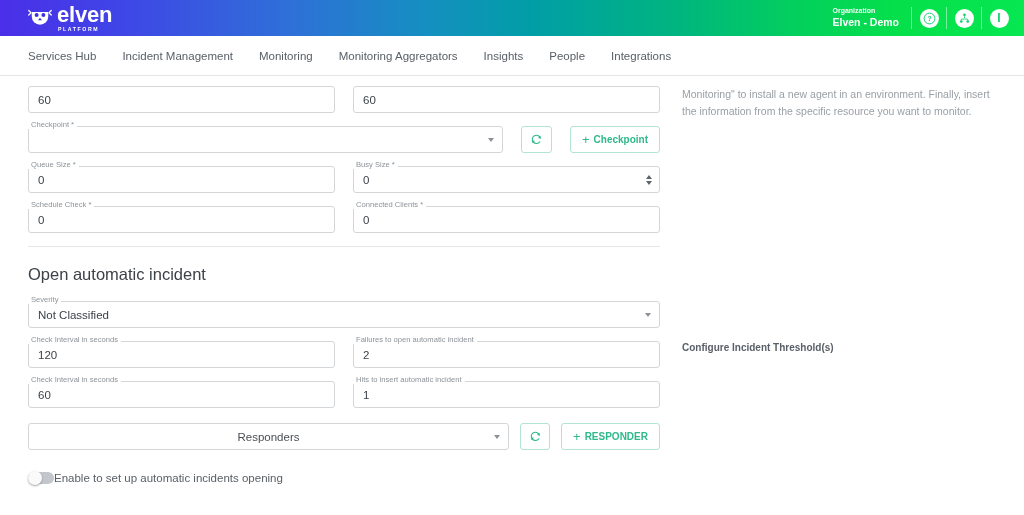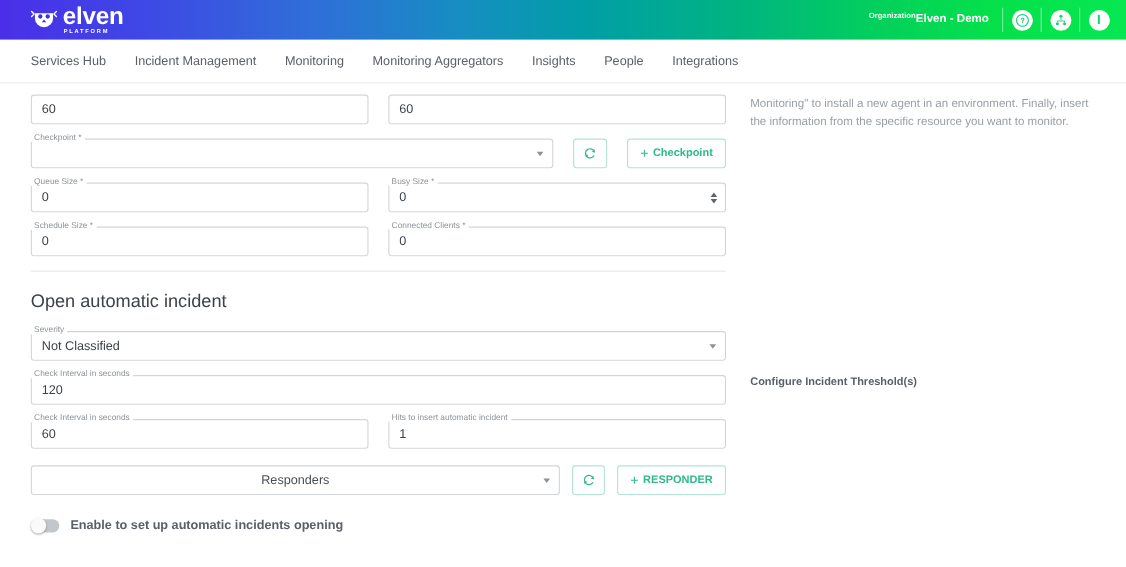--- a/index.html
+++ b/index.html
@@ -40,21 +40,21 @@
     letter-spacing: 1.6px; margin-top: 1px; margin-left: 1px;
   }
 
   .topbar-right {
     margin-left: auto;
     display: flex;
     align-items: center;
     height: 100%;
   }
   .org-block {
-    display: flex; flex-direction: row; justify-content: center;
+    display: flex; flex-direction: column; justify-content: center;
     line-height: 1.25; padding-right: 12px; text-align: left;
   }
   .org-label { color: #ffffff; font-size: 7px; font-weight: bold; opacity: .95; }
   .org-value { color: #ffffff; font-size: 10.5px; font-weight: bold; }
   .divider-v { width: 1px; height: 22px; background: rgba(255,255,255,.45); }
   .icon-btn {
     width: 34px; height: 36px;
     display: flex; align-items: center; justify-content: center;
     cursor: pointer;
   }
@@ -212,21 +212,21 @@
     margin: 18px 0 17px 0;
     font-weight: normal;
   }
 
   
   .responders-row { display: flex; align-items: center; gap: 11px; margin-top: 15px; }
   .resp-select { position: relative; width: 497px; }
   .resp-select .inp { color: #4a4f55; text-align: center; }
 
   
-  .toggle-row { display: flex; align-items: center; gap: 10px; margin-top: 22px; font-weight: bold; }
+  .toggle-row { display: flex; align-items: center; margin-top: 22px; }
   .toggle {
     width: 26px; height: 12px; border-radius: 7px;
     background: #c3c7cb; position: relative; cursor: pointer;
   }
   .toggle .knob {
     position: absolute; left: 0px; top: -1px;
     width: 14px; height: 14px; border-radius: 50%;
     background: #fafafa;
     box-shadow: 0 1px 2px rgba(0,0,0,.35);
   }
@@ -352,21 +352,21 @@
           <input class="inp" value="0" style="">
           <span class="spinner-arrows">
             <i class="up"></i>
               <i class="dn"></i>
           </span>
         </div>
       </div>
 
       <div class="row">
         <div class="field">
-          <span class="flabel">Schedule Size *</span>
+          <span class="flabel">Schedule Check *</span>
           <input class="inp" value="0" style="">
         </div>
         <div class="field">
           <span class="flabel">Connected Clients *</span>
           <input class="inp" value="0" style="">
         </div>
       </div>
 
       <hr class="hr">
 
@@ -377,20 +377,24 @@
           <span class="flabel">Severity</span>
           <input class="inp" value="Not Classified" style="">
           <span class="caret"></span>
         </div>
       </div>
 
       <div class="row">
         <div class="field">
           <span class="flabel">Check Interval in seconds</span>
           <input class="inp" value="120" style="">
+        </div>
+        <div class="field">
+          <span class="flabel">Failures to open automatic incident</span>
+          <input class="inp" value="2" style="">
         </div>
       </div>
 
       <div class="row">
         <div class="field">
           <span class="flabel">Check Interval in seconds</span>
           <input class="inp" value="60" style="">
         </div>
         <div class="field">
           <span class="flabel">Hits to insert automatic incident</span>

